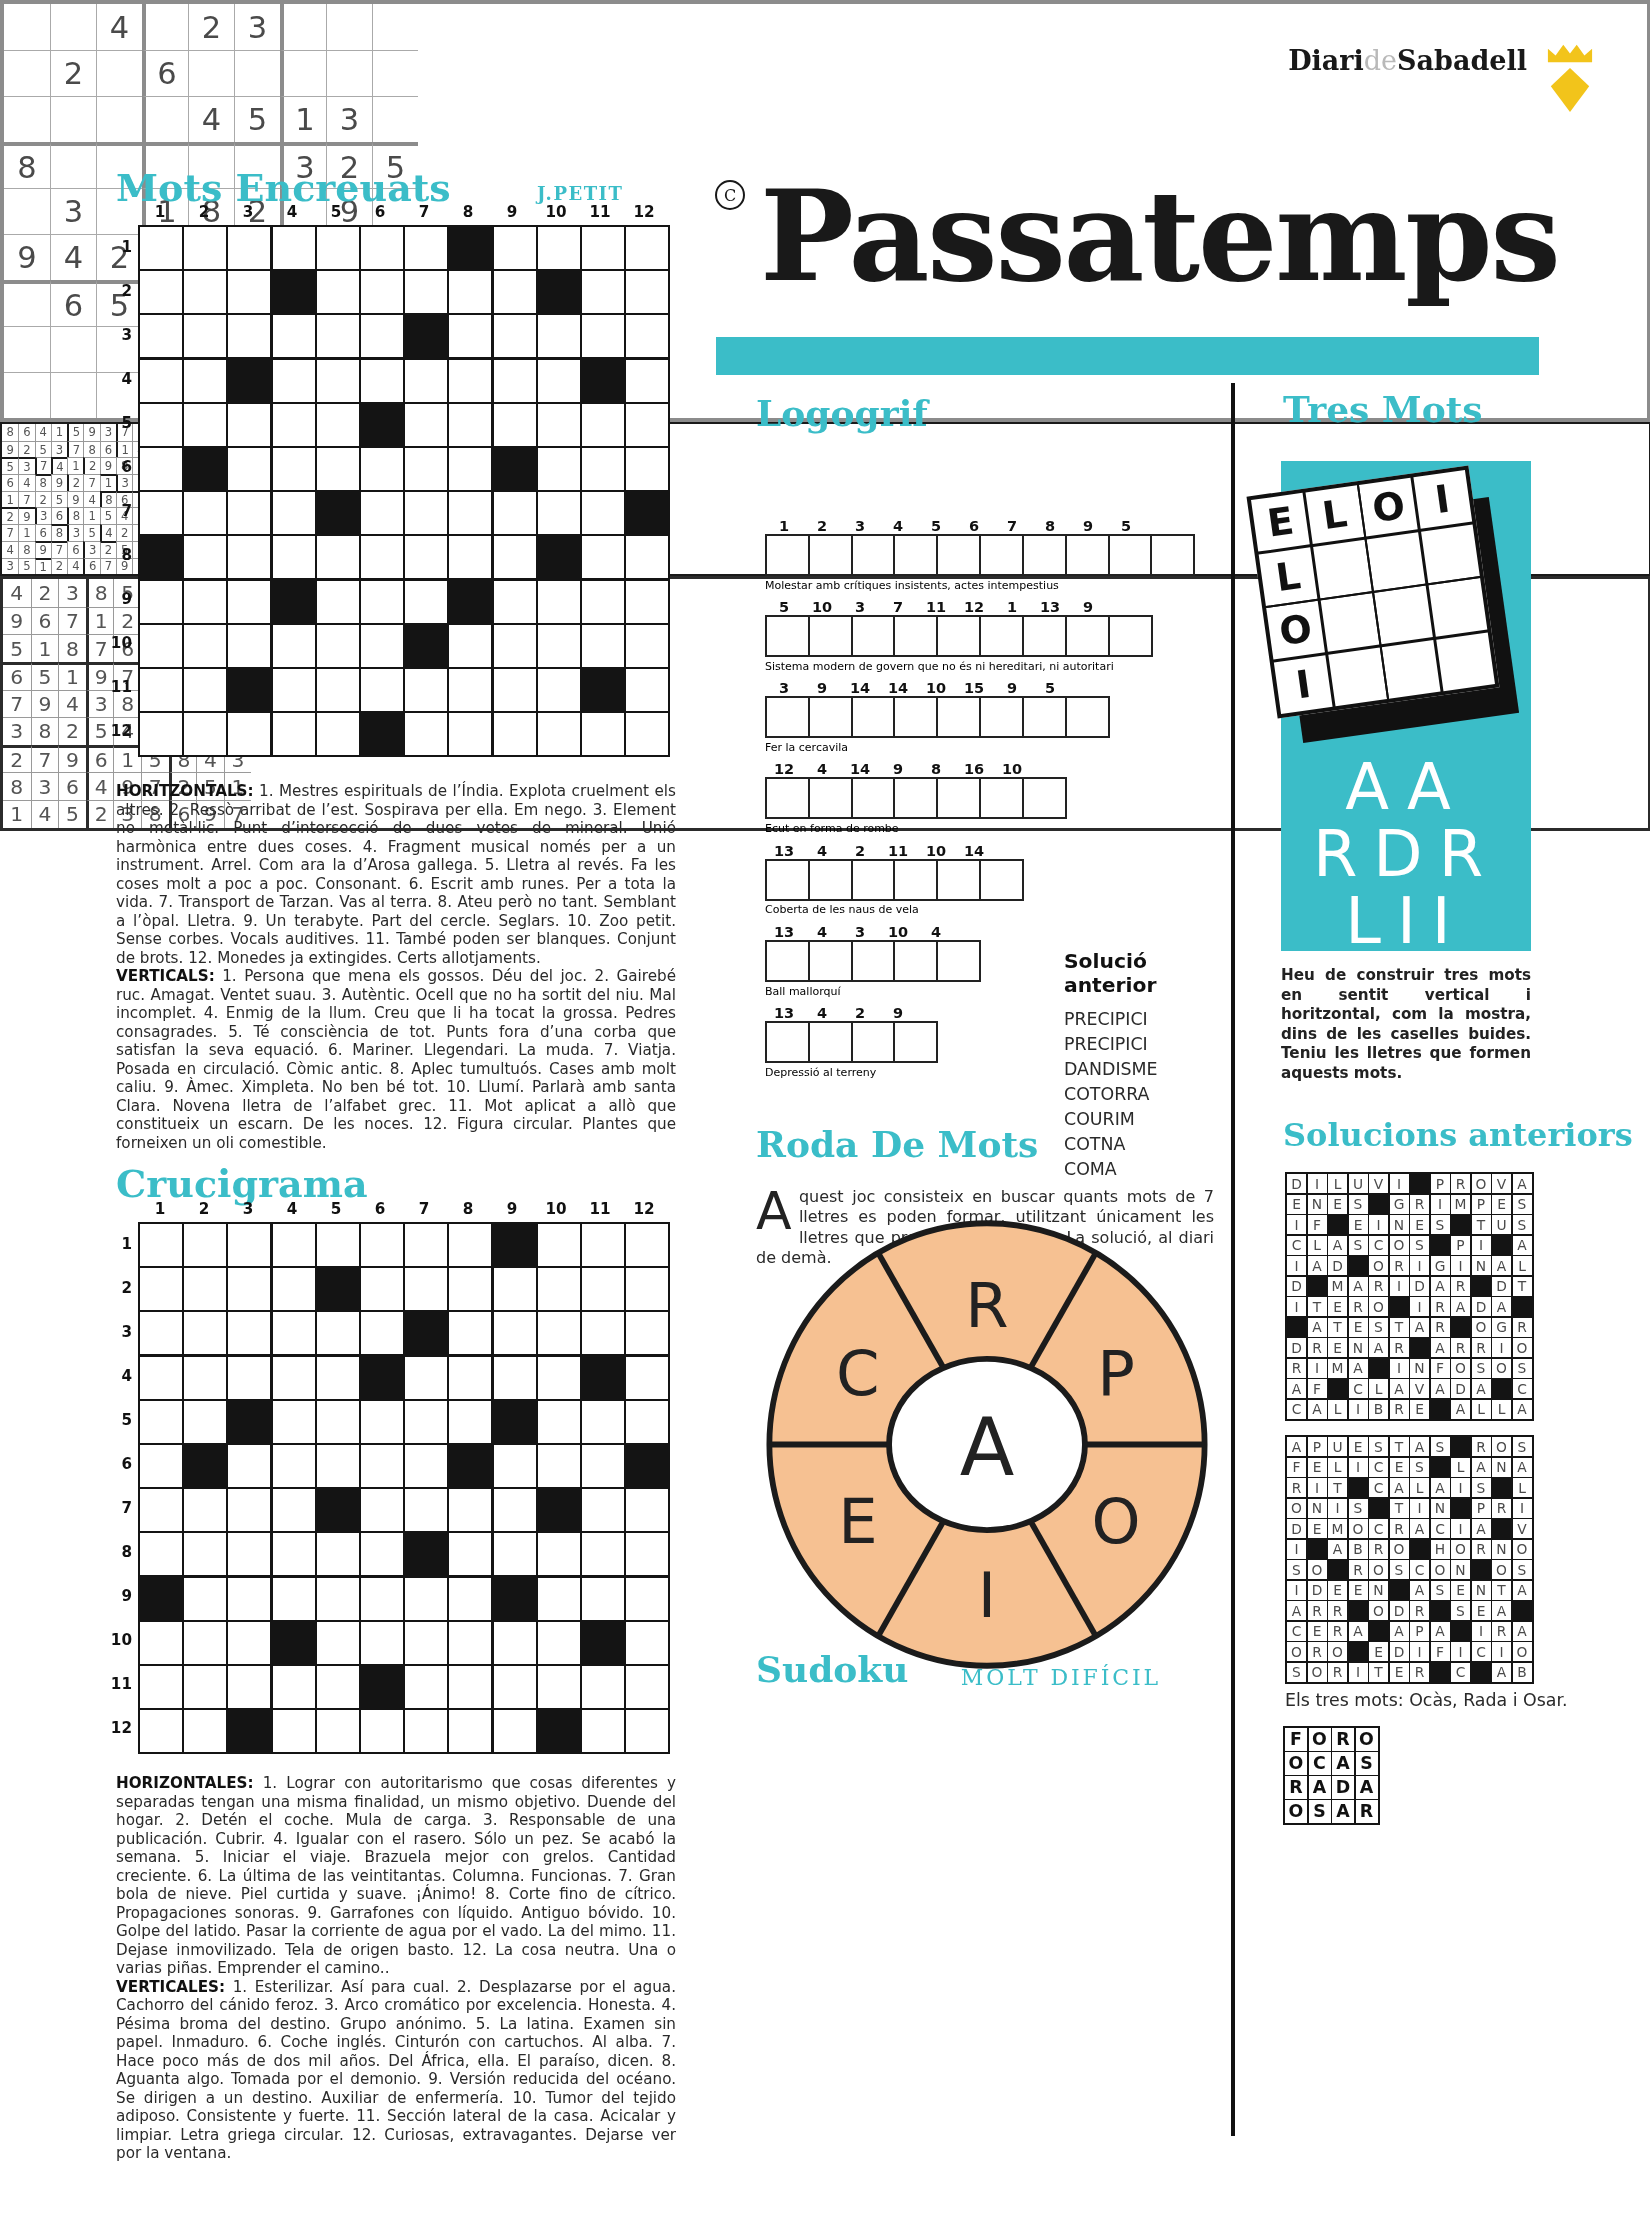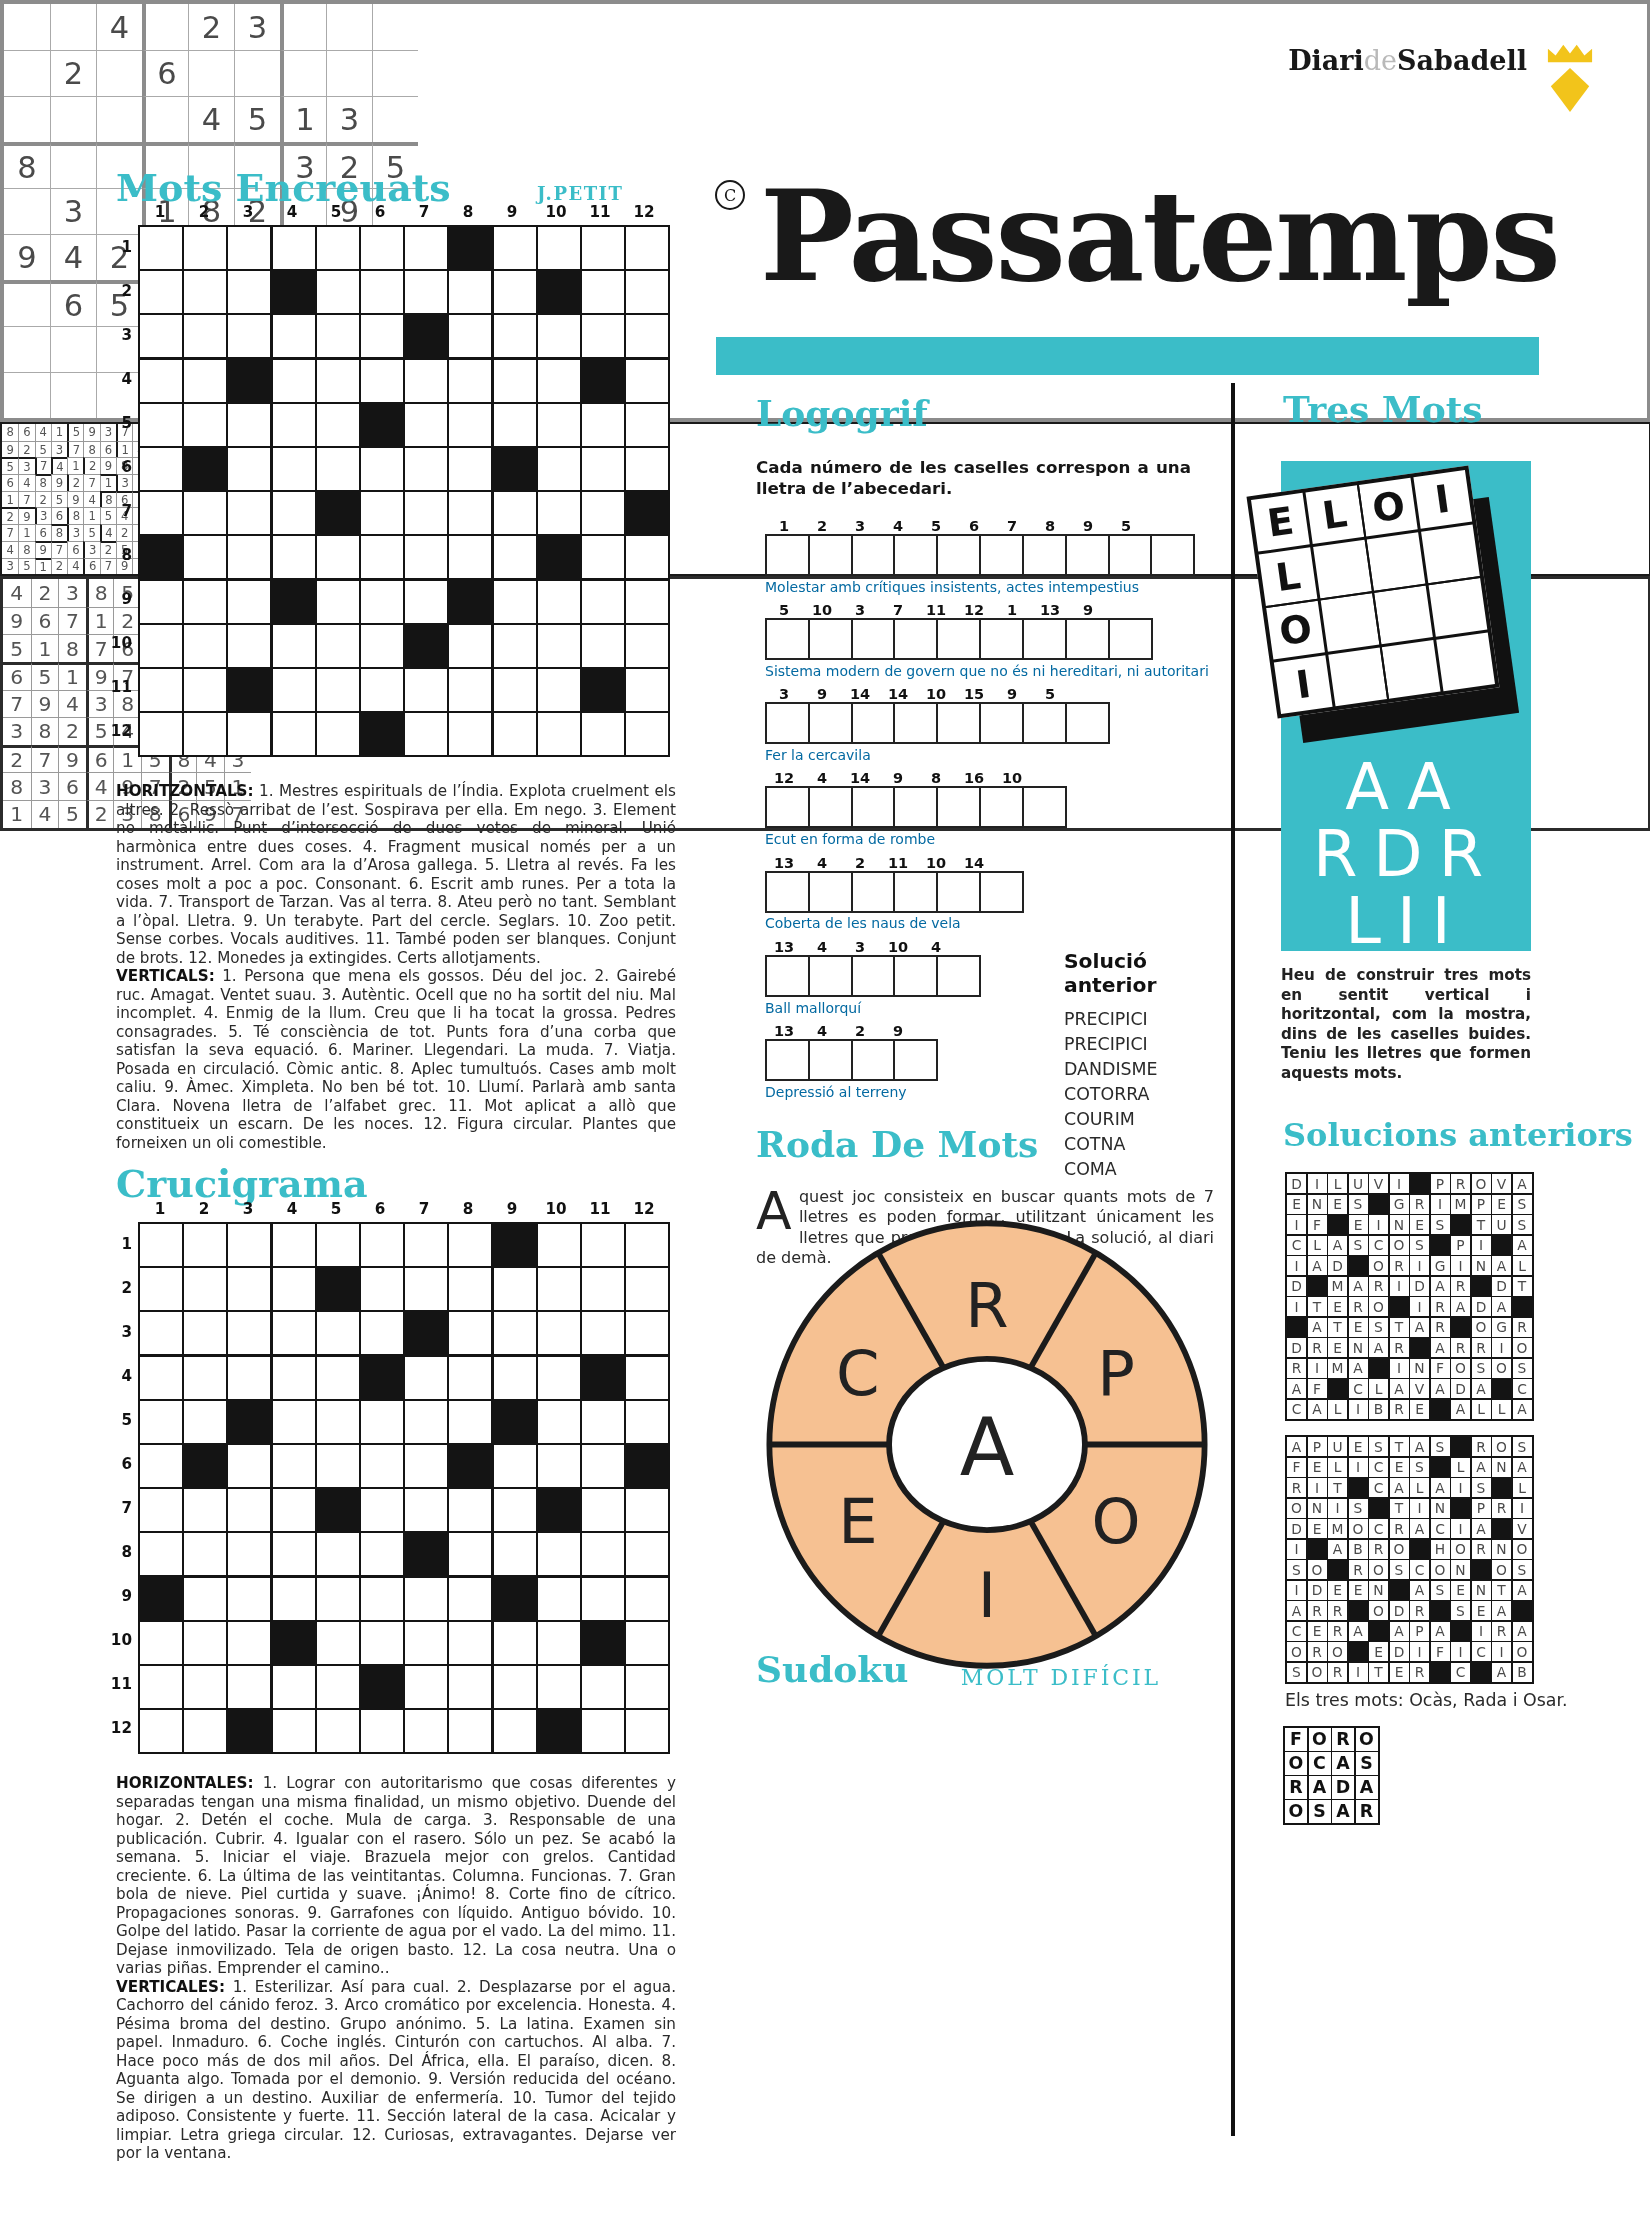--- a/index.html
+++ b/index.html
@@ -29,21 +29,21 @@
   
   .clues{font-size:15.2px;line-height:18.5px;text-align:justify;color:#2a2a2a;}
   .clues b{color:#111;}
   .clues p{margin:0;}
   
   .lg-nums{display:flex;font-weight:bold;font-size:14.5px;color:#111;}
   .lg-nums div{text-align:center;}
   .lg-boxes{display:flex;}
   .lg-boxes div{width:41px;height:38px;border:2.2px solid #222;margin-left:-2.2px;background:#fff;}
   .lg-boxes div:first-child{margin-left:0;}
-  .lg-cap{font-size:14px;color:#0369a1;white-space:nowrap;}
+  .lg-cap{font-size:11px;color:#000000;white-space:nowrap;}
   .prev-sol-label{font-weight:bold;font-size:20.3px;color:#111;margin-top:42px;}
   .prev-sol-words{font-size:17.4px;line-height:25px;color:#2a2a2a;}
   
   .sgrid{display:grid;background:#fff;}
   .sgrid .cell{display:flex;align-items:center;justify-content:center;box-sizing:border-box;background:#fff;}
   
   .tm-block{background:#3bbdc8;}
   .tm-shadow{background:#111;}
   .tm-sample{display:grid;grid-template-columns:repeat(4,1fr);grid-template-rows:repeat(4,1fr);
              background:#fff;border:3.6px solid #111;}
@@ -436,21 +436,20 @@
       <div class="cell black"></div>
       <div class="cell"></div>
       <div class="cell"></div>
     </div>
   <div class="abs clues" style="left:116px;top:1774px;width:560px;">
     <p><b>HORIZONTALES:</b> <span>1. Lograr con autoritarismo que cosas diferentes y separadas tengan una misma finalidad, un mismo objetivo. Duende del hogar. 2. Detén el coche. Mula de carga. 3. Responsable de una publicación. Cubrir. 4. Igualar con el rasero. Sólo un pez. Se acabó la semana. 5. Iniciar el viaje. Brazuela mejor con grelos. Cantidad creciente. 6. La última de las veintitantas. Columna. Funcionas. 7. Gran bola de nieve. Piel curtida y suave. ¡Ánimo! 8. Corte fino de cítrico. Propagaciones sonoras. 9. Garrafones con líquido. Antiguo bóvido. 10. Golpe del latido. Pasar la corriente de agua por el vado. La del mimo. 11. Dejase inmovilizado. Tela de origen basto. 12. La cosa neutra. Una o varias piñas. Emprender el camino..</span></p>
     <p><b>VERTICALES:</b> <span>1. Esterilizar. Así para cual. 2. Desplazarse por el agua. Cachorro del cánido feroz. 3. Arco cromático por excelencia. Honesta. 4. Pésima broma del destino. Grupo anónimo. 5. La latina. Examen sin papel. Inmaduro. 6. Coche inglés. Cinturón con cartuchos. Al alba. 7. Hace poco más de dos mil años. Del África, ella. El paraíso, dicen. 8. Aguanta algo. Tomada por el demonio. 9. Versión reducida del océano. Se dirigen a un destino. Auxiliar de enfermería. 10. Tumor del tejido adiposo. Consistente y fuerte. 11. Sección lateral de la casa. Acicalar y limpiar. Letra griega circular. 12. Curiosas, extravagantes. Dejarse ver por la ventana.</span></p>
   </div>
 
   <div class="abs teal-title" style="left:756px;top:392px;font-size:36px;">Logogrif</div>
-  <div class="abs intro-bold" style="left:756px;top:457px;width:435px;">Cada número de les caselles correspon a una lletra de l’abecedari.</div>
   <div class="abs" id="logogrif-rows" style="left:765px;top:512px;">
       <div class="lg-nums" style="margin-top: 5.8px;">
         <div style="width: 38px;">1</div>
         <div style="width: 38px;">2</div>
         <div style="width: 38px;">3</div>
         <div style="width: 38px;">4</div>
         <div style="width: 38px;">5</div>
         <div style="width: 38px;">6</div>
         <div style="width: 38px;">7</div>
         <div style="width: 38px;">8</div>

